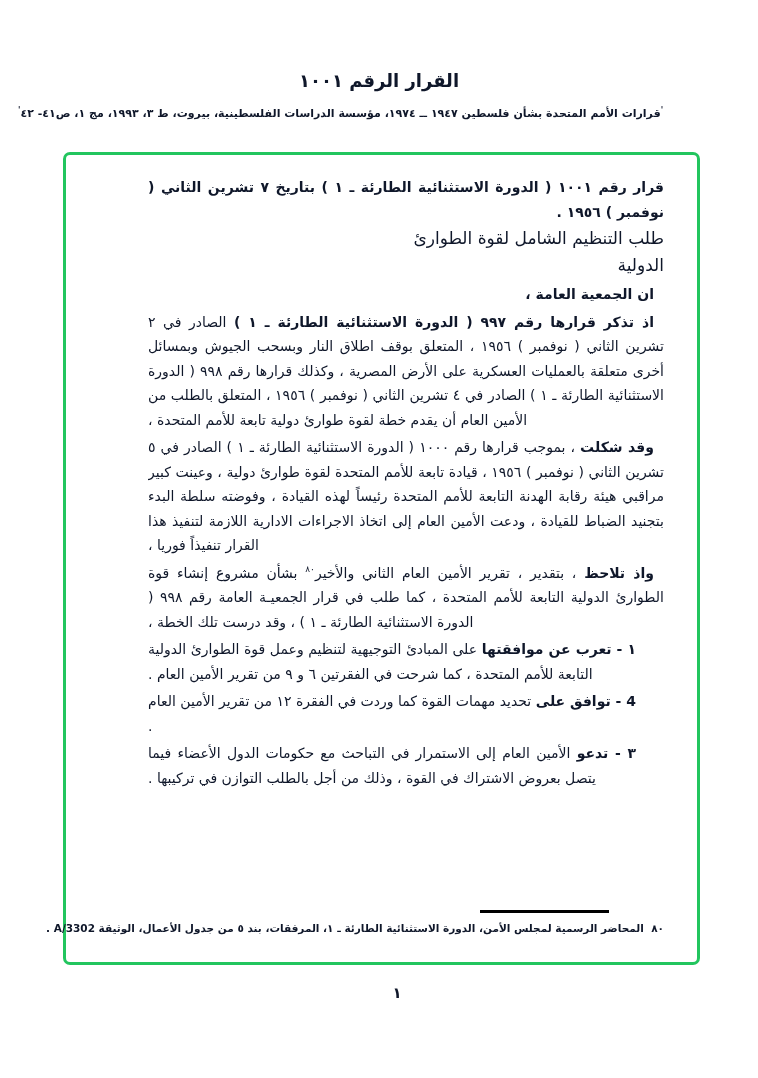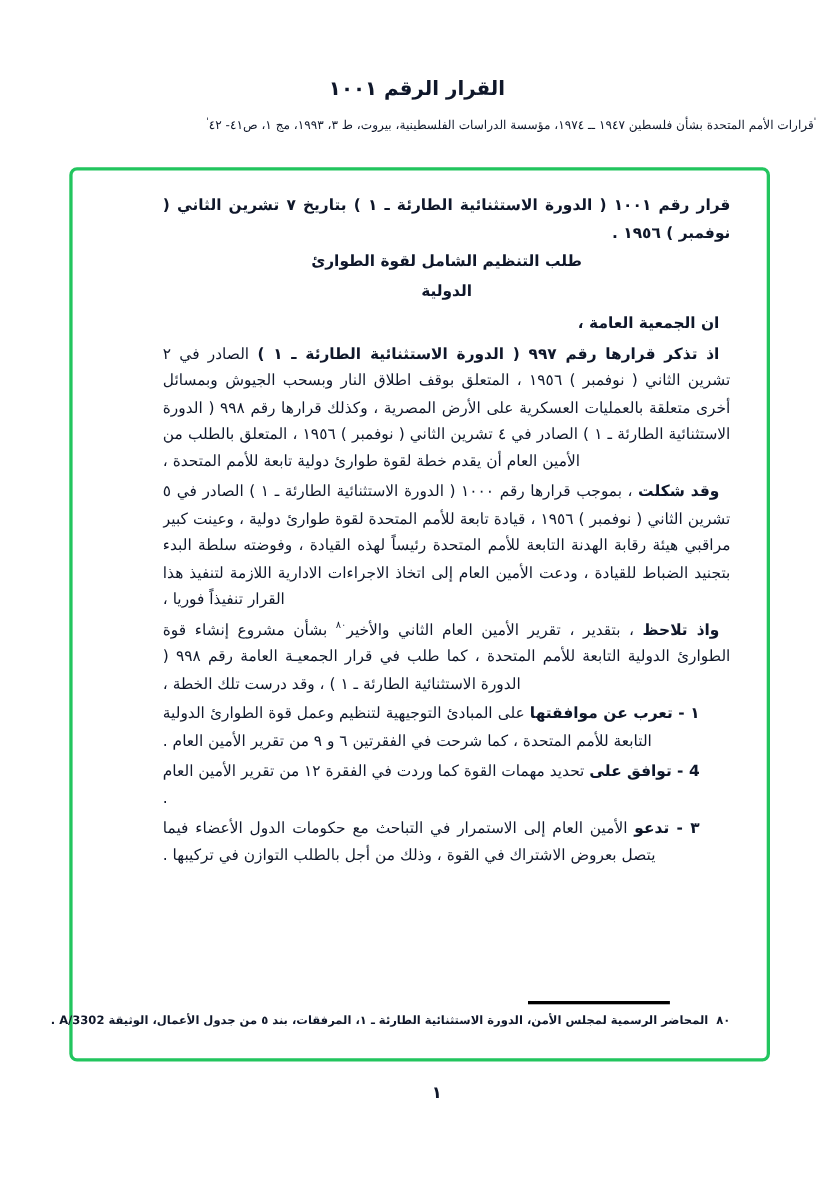--- a/index.html
+++ b/index.html
@@ -6,41 +6,41 @@
   .page{
     position:relative;width:758px;height:1078px;background:#ffffff;
     overflow:hidden;direction:rtl;color:#0f172a;
     font-family:"DejaVu Sans",sans-serif;
   }
   .doc-title{
     position:absolute;top:70px;left:0;right:0;text-align:center;
     font-size:18px;font-weight:bold;letter-spacing:0.5px;
   }
   .citation{
-    position:absolute;top:107px;right:16px;left:18px;text-align:right;
-    font-size:11px;font-weight:normal;white-space:nowrap;
+    position:absolute;top:107px;right:16px;left:18px;text-align:left;
+    font-size:11px;font-weight:bold;white-space:nowrap;
   }
   .cit-mark{font-size:8px;vertical-align:top;line-height:1;}
   .green-box{
     position:absolute;left:63px;top:152px;width:637px;height:813px;
     box-sizing:border-box;border:3px solid #22c55e;border-radius:7px;
     background:transparent;
   }
   .content{
     position:absolute;top:20px;right:33px;left:82px;bottom:92px;
     overflow:hidden;
   }
   .para{
     margin:0 0 3px 0;font-size:14px;line-height:24.5px;
     text-align:justify;
   }
   .para.flow{text-align-last:left;}
   .heading-para{font-weight:bold;text-indent:4px;margin-bottom:1px;}
-  .subtitle{margin:2px 0 0 0;text-align:center;font-weight:bold;
-    font-size:14px;line-height:25px;}
+  .subtitle{margin:2px 0 0 0;text-align:right;font-weight:normal;
+    font-size:17px;line-height:25px;}
   .subtitle.last{margin-bottom:4px;}
   .lead-line{text-align:right;text-indent:10px;margin-top:4px;}
   .para .lead{font-weight:bold;}
   .para{text-indent:10px;}
   .para.item{text-indent:28px;}
   .subtitle,.heading-para{text-indent:0;}
   sup.ref{font-size:9px;line-height:0;vertical-align:super;font-weight:normal;}
   .footnote{
     position:absolute;right:33px;left:1px;bottom:28px;background:#fff;
   }

